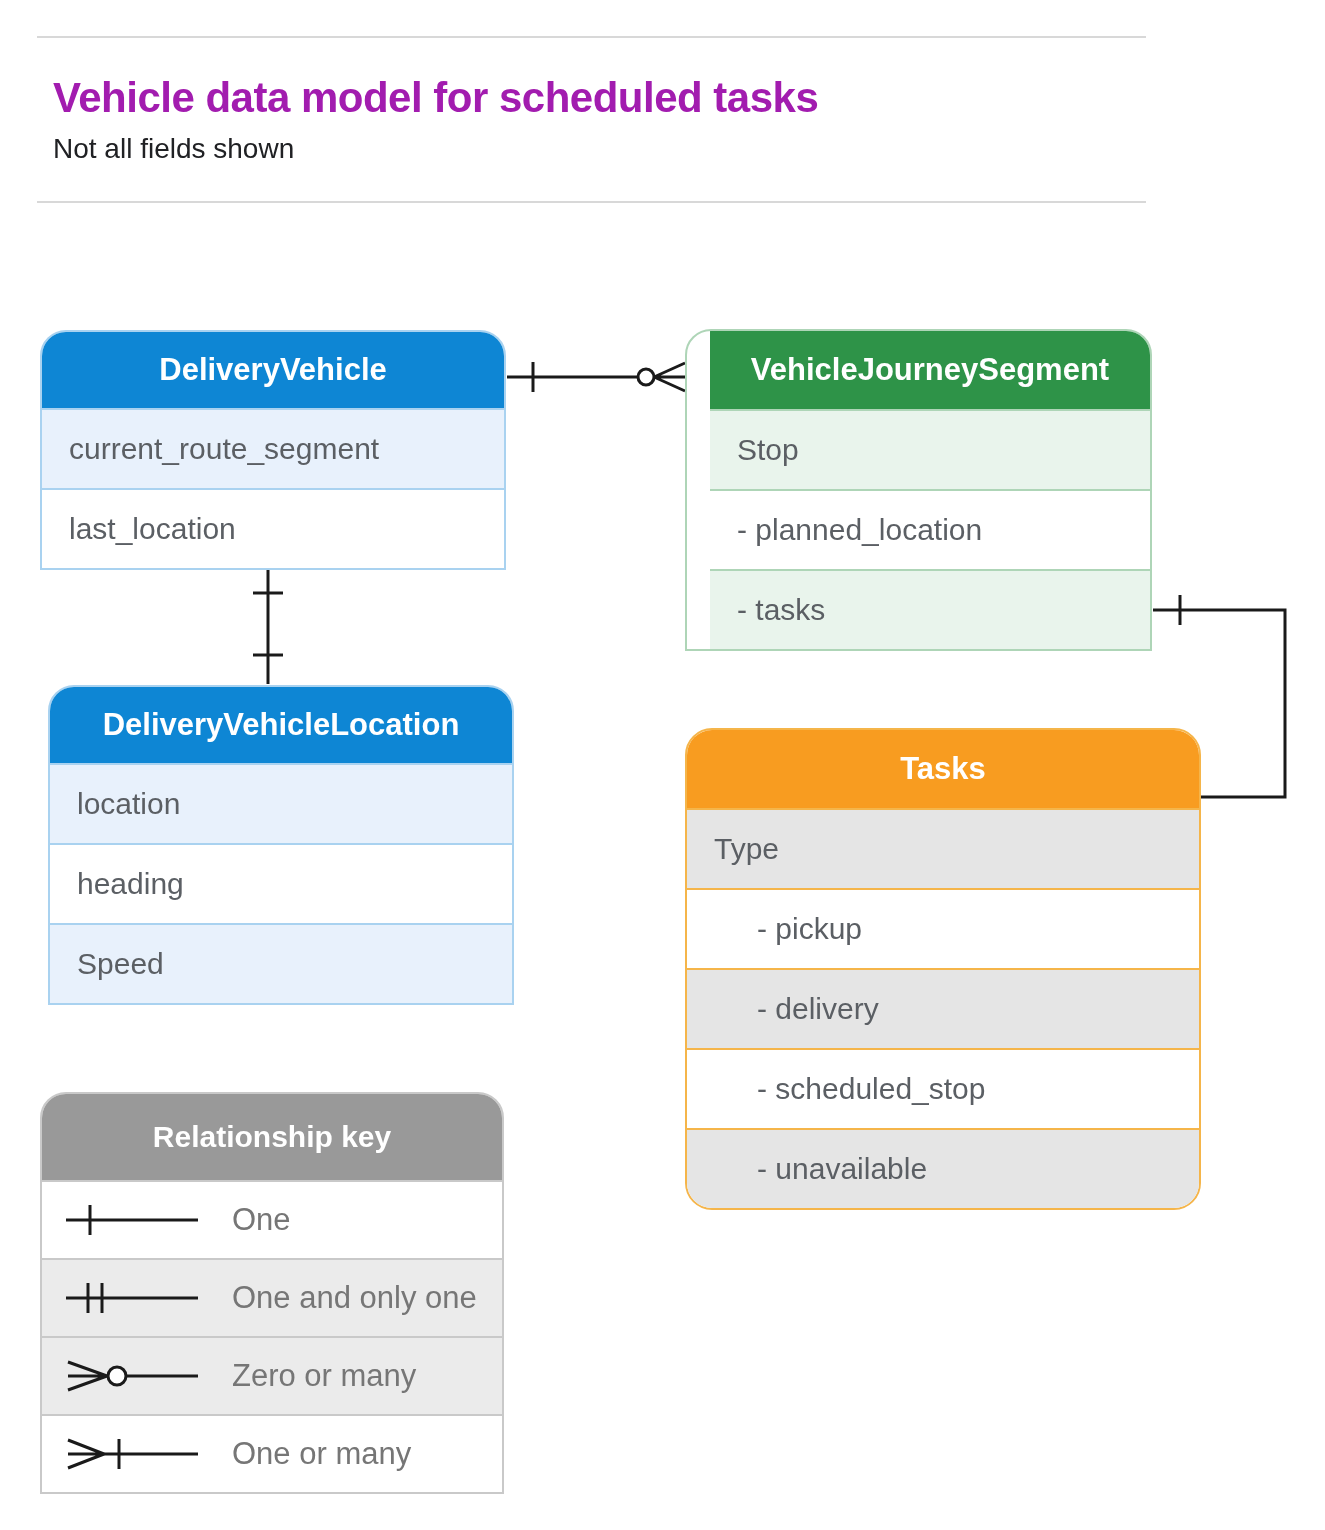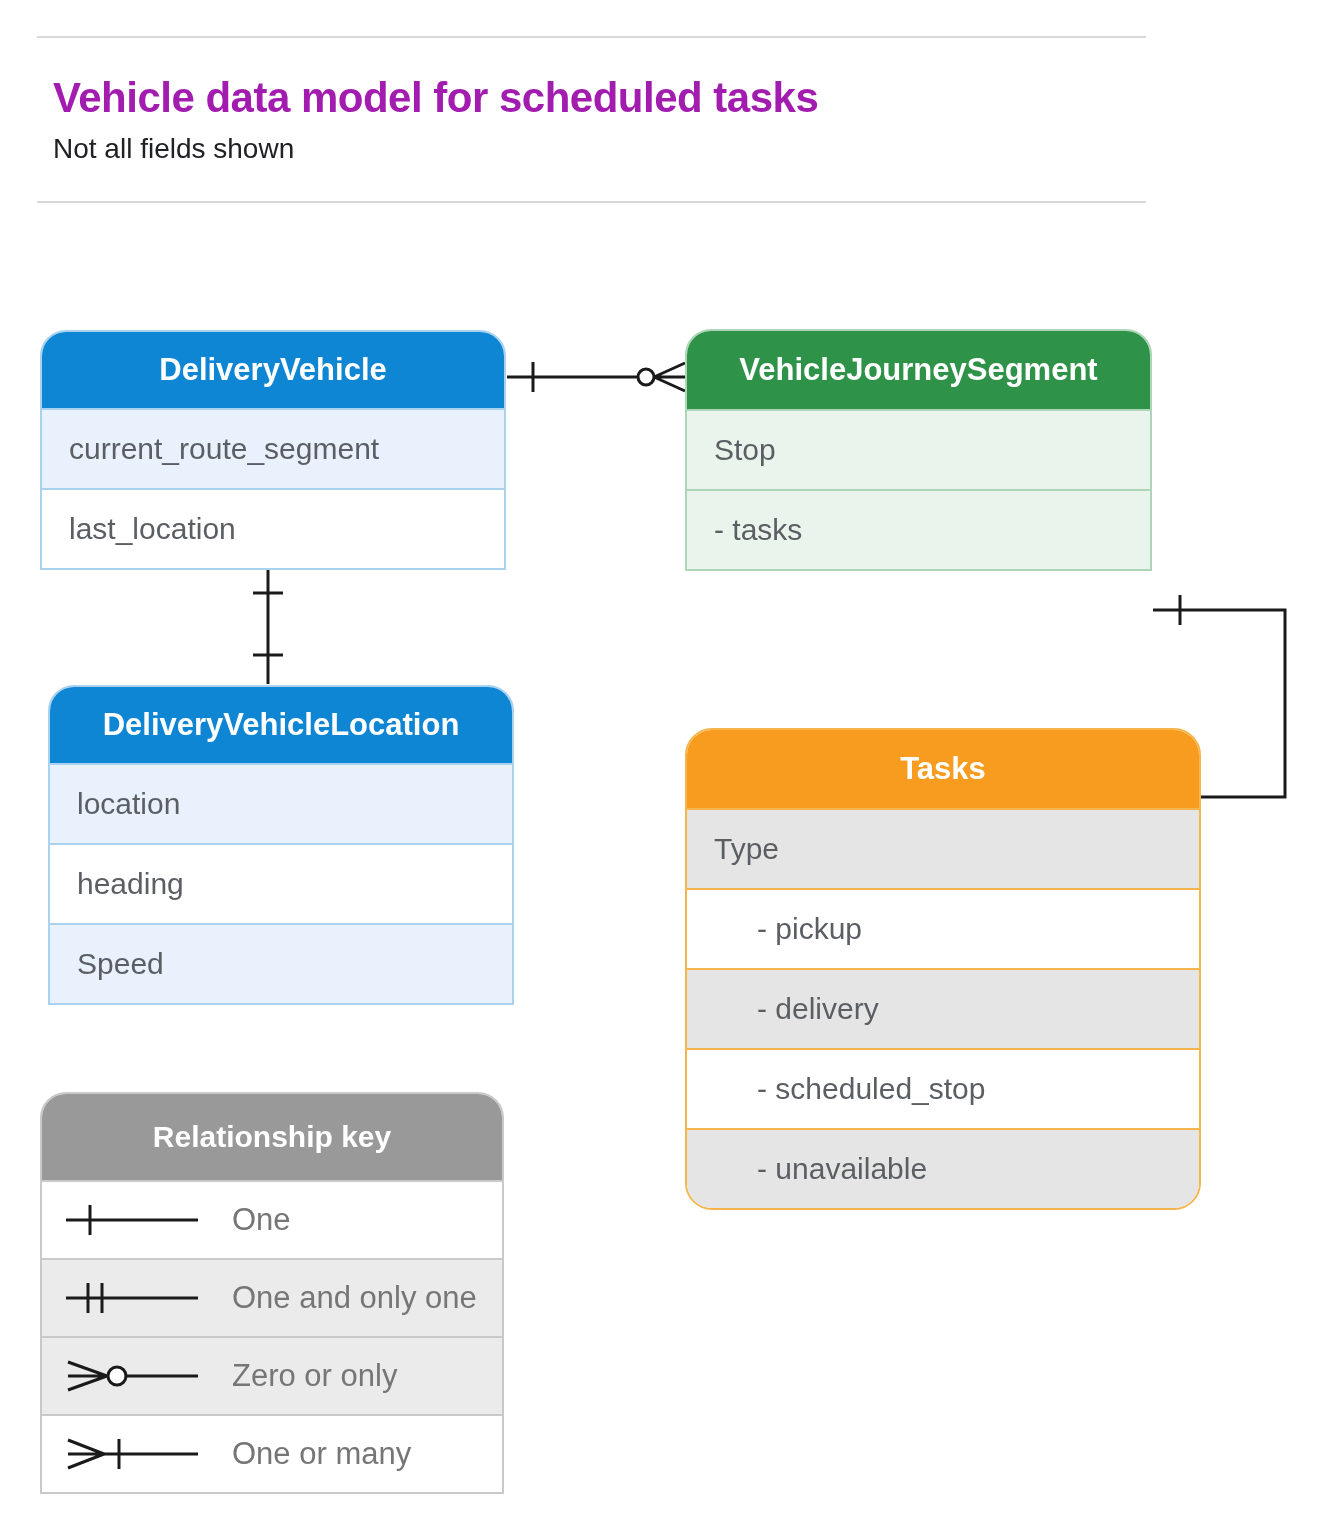--- a/index.html
+++ b/index.html
@@ -32,21 +32,21 @@
     display:flex; align-items:center; box-sizing:border-box;
     font-size:30px; color:#5b5f64; padding-left:27px; background:#ffffff;
   }
   .entity .row.indent { padding-left:70px; }
 
   .blue   { border:2px solid #a9d2f0; }
   .blue .header { background:#0e86d4; }
   .blue .row { border-top:2px solid #a9d2f0; }
   .blue .row.tint { background:#e8f1fc; }
 
-  .green  { border:2px solid #aed5b7; }
+  .green  { border:2px solid #aed5b7;padding-left:23px; }
   .green .header { background:#2e9348; }
   .green .row { border-top:2px solid #aed5b7; }
   .green .row.tint { background:#e9f4ec; }
 
   .orange { border:2px solid #f5b54a; }
   .orange .header { background:#f89c20; }
   .orange .row { border-top:2px solid #f5b54a; }
   .orange .row.tint { background:#e5e5e5; }
 
   .gray   { border:2px solid #c9c9c9; }
@@ -118,20 +118,21 @@
 
 <div class="entity blue" id="entity-delivery-vehicle">
   <div class="header">DeliveryVehicle</div>
   <div class="row tint">current_route_segment</div>
   <div class="row">last_location</div>
 </div>
 
 <div class="entity green" id="entity-vehicle-journey-segment">
   <div class="header">VehicleJourneySegment</div>
   <div class="row tint">Stop</div>
+  <div class="row">- planned_location</div>
   <div class="row tint">- tasks</div>
 </div>
 
 <div class="entity blue" id="entity-delivery-vehicle-location">
   <div class="header">DeliveryVehicleLocation</div>
   <div class="row tint">location</div>
   <div class="row">heading</div>
   <div class="row tint">Speed</div>
 </div>
 
@@ -169,21 +170,21 @@
   </div>
 
   <div class="row tint">
     <svg width="140" height="44" viewBox="0 0 140 44">
       <g stroke="#1a1a1a" stroke-width="3" fill="none">
         <path d="M6,8 L45,22 M6,36 L45,22 M6,22 H45"></path>
         <circle cx="55" cy="22" r="9" fill="#ffffff"></circle>
         <path d="M64,22 H136"></path>
       </g>
     </svg>
-    <span class="key-label">Zero or only</span>
+    <span class="key-label">Zero or many</span>
   </div>
 
   <div class="row">
     <svg width="140" height="44" viewBox="0 0 140 44">
       <g stroke="#1a1a1a" stroke-width="3" fill="none">
         <path d="M6,8 L42,22 M6,36 L42,22 M6,22 H42"></path>
         <path d="M42,22 H136"></path>
         <path d="M57,7 V37"></path>
       </g>
     </svg>

